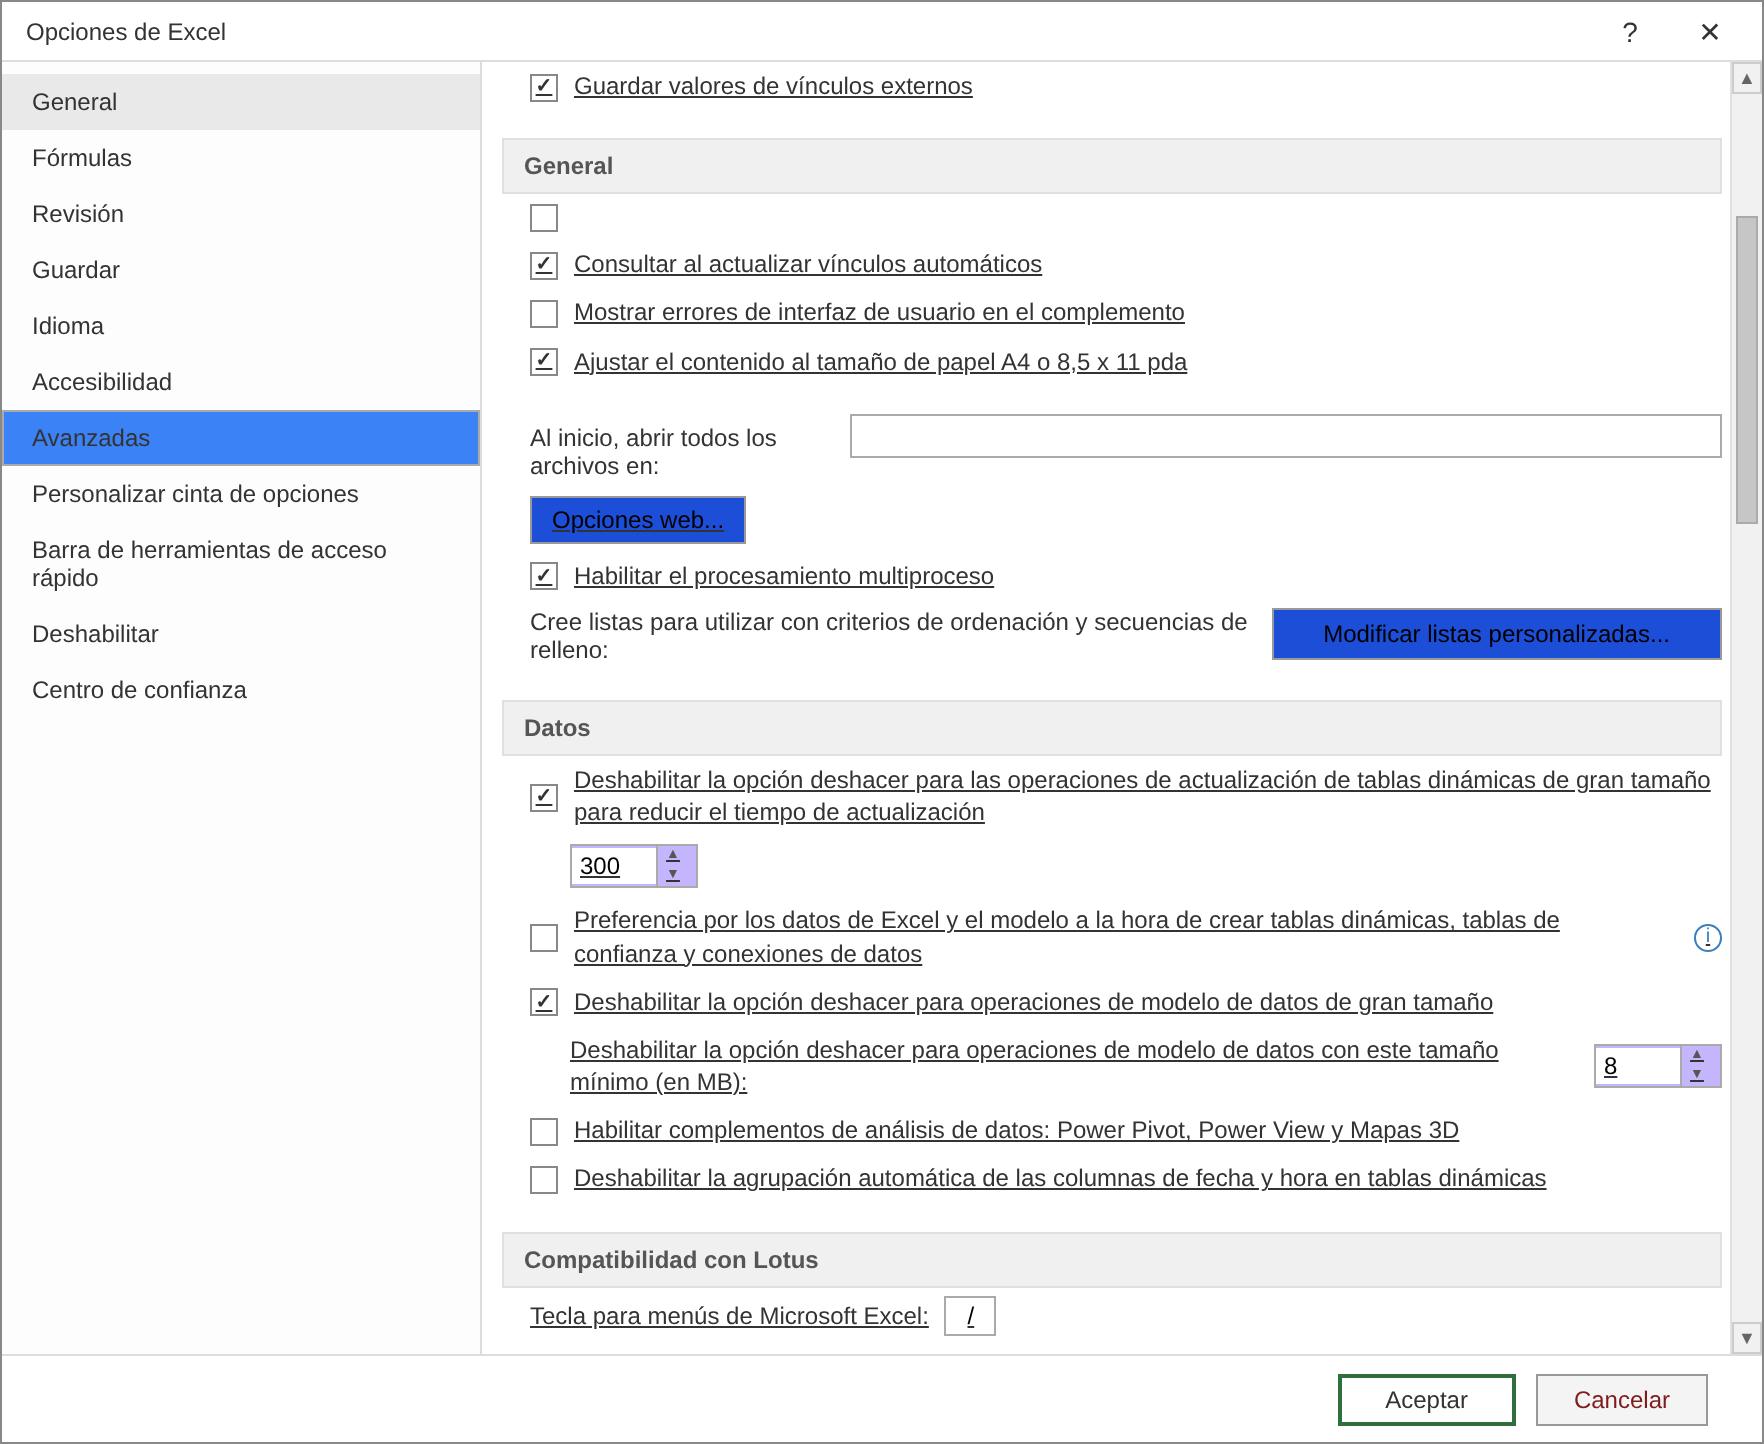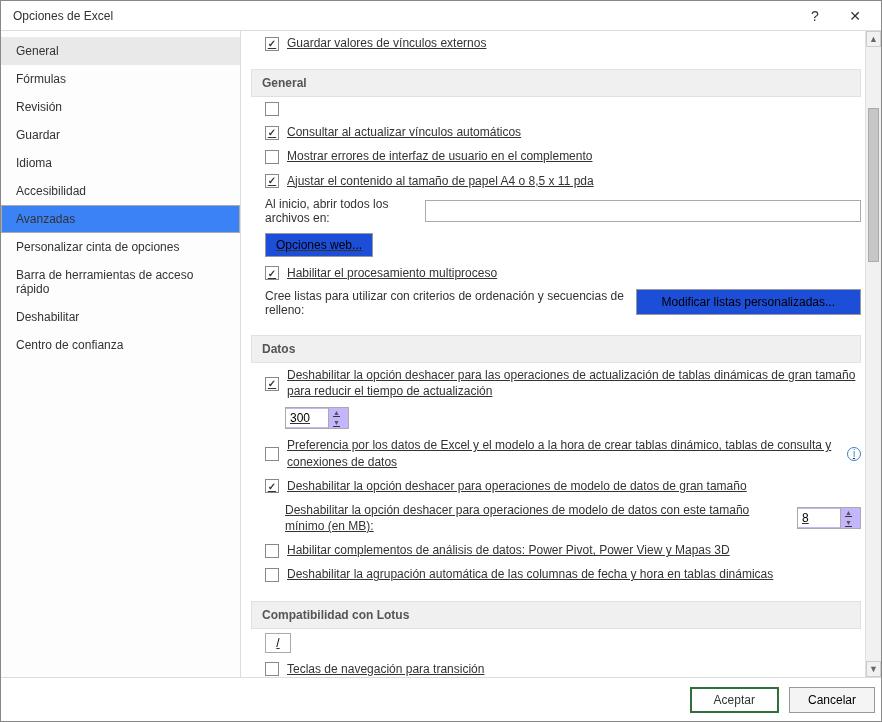--- a/index.html
+++ b/index.html
@@ -118,21 +118,21 @@
     background: #1d4ed8;
     padding: 4px 10px;
     font-size: 12px;
     cursor: pointer;
   }
   .bigbtn { padding: 5px 25px; }
   .field-row {
     display: flex; align-items: center;
     gap: 10px; padding: 4px 0 4px 14px;
   }
-  .field-row .flabel { width: 150px; }
+  .field-row .flabel { width: 150px; margin-top: 15px; }
   .text-input {
     flex: 1;
     height: 22px;
     border: 1px solid #aaa;
     background: #fff;
     padding: 2px 4px;
     font-size: 12px;
   }
   .num-input-wrap {
     display:flex; align-items:center;
@@ -159,29 +159,29 @@
   }
   .right-col {
     display:flex; align-items:flex-start; gap:8px;
     padding:4px 0 4px 14px;
   }
   .right-col .rlabel { flex:1; }
   .bottombar {
     height: 44px;
     border-top: 1px solid #ddd;
     display:flex; justify-content:flex-end; align-items:center;
-    gap:10px; padding: 0 6px;
+    gap:10px; padding: 0 27px;
     background:#fff;
   }
   .btn-ok {
     border:2px solid #2f6f3e; background:#fff; color:#333;
     padding:4px 22px; font-size:12px; cursor:pointer;
   }
   .btn-cancel {
-    border:1px solid #999; background:#f4f4f4; color:#000000;
+    border:1px solid #999; background:#f4f4f4; color:#7f1d1d;
     padding:5px 18px; font-size:12px; cursor:pointer;
   }
 </style>
 </head>
 <body>
 
 <div class="window">
 
   <div class="titlebar">
     <span class="title">Opciones de Excel</span>
@@ -261,21 +261,21 @@
             <input type="text" value="300" style="">
             <div class="spins">
                 <div>▲</div>
                 <div>▼</div>
               </div>
           </div>
         </div>
 
         <div class="row">
           <div class="chk"></div>
-          <span class="lbl">Preferencia por los datos de Excel y el modelo a la hora de crear tablas dinámico, tablas de consulta y conexiones de datos</span>
+          <span class="lbl">Preferencia por los datos de Excel y el modelo a la hora de crear tablas dinámicas, tablas de confianza y conexiones de datos</span>
           <span class="info-icon">i</span>
         </div>
 
         <div class="row">
           <div class="chk checked"></div>
           <span class="lbl">Deshabilitar la opción deshacer para operaciones de modelo de datos de gran tamaño</span>
         </div>
 
         <div class="row indent">
           <span class="lbl">Deshabilitar la opción deshacer para operaciones de modelo de datos con este tamaño mínimo (en MB):</span>
@@ -293,20 +293,21 @@
           <span class="lbl">Habilitar complementos de análisis de datos: Power Pivot, Power View y Mapas 3D</span>
         </div>
         <div class="row">
           <div class="chk"></div>
           <span class="lbl">Deshabilitar la agrupación automática de las columnas de fecha y hora en tablas dinámicas</span>
         </div>
 
         <div class="section-header">Compatibilidad con Lotus</div>
 
         <div class="row">
+          <span>Tecla para menús de Microsoft Excel:</span>
           <input class="keyinput" type="text" value="/" style="">
         </div>
         <div class="row">
           <div class="chk"></div>
           <span class="lbl">Teclas de navegación para transición</span>
         </div>
 
       </div>
 
       <div class="scrollbar">

